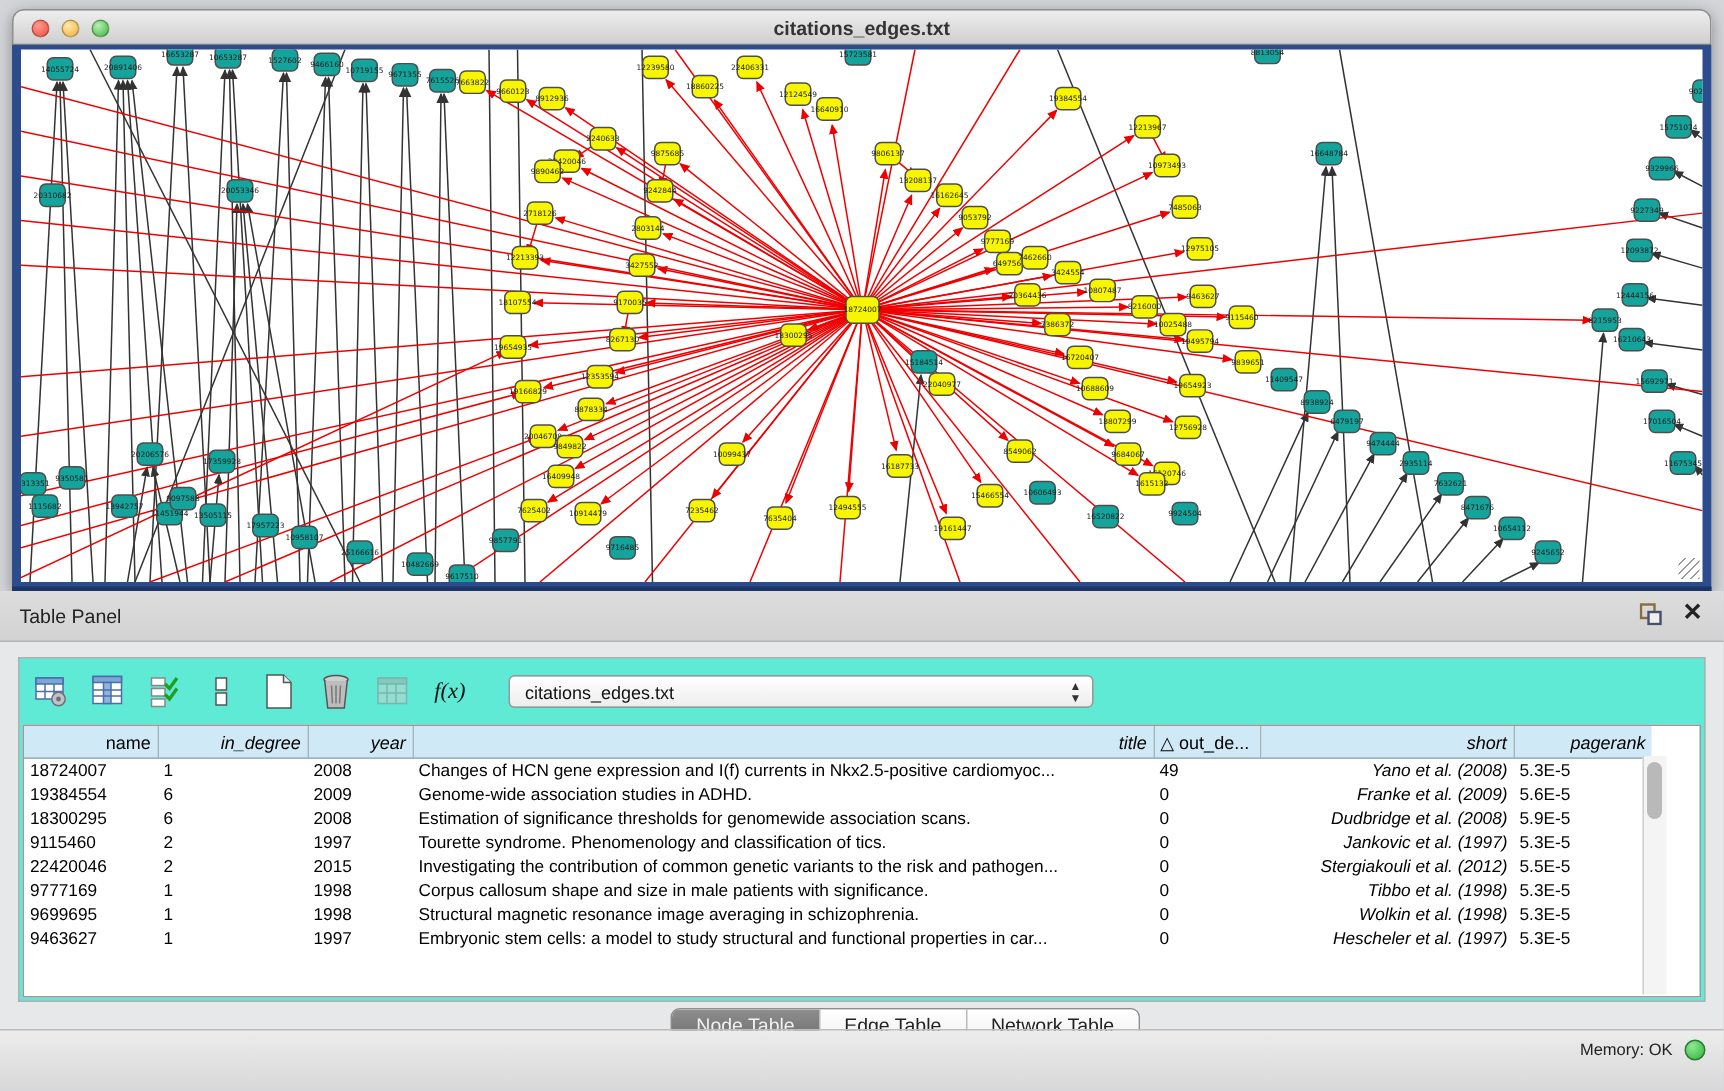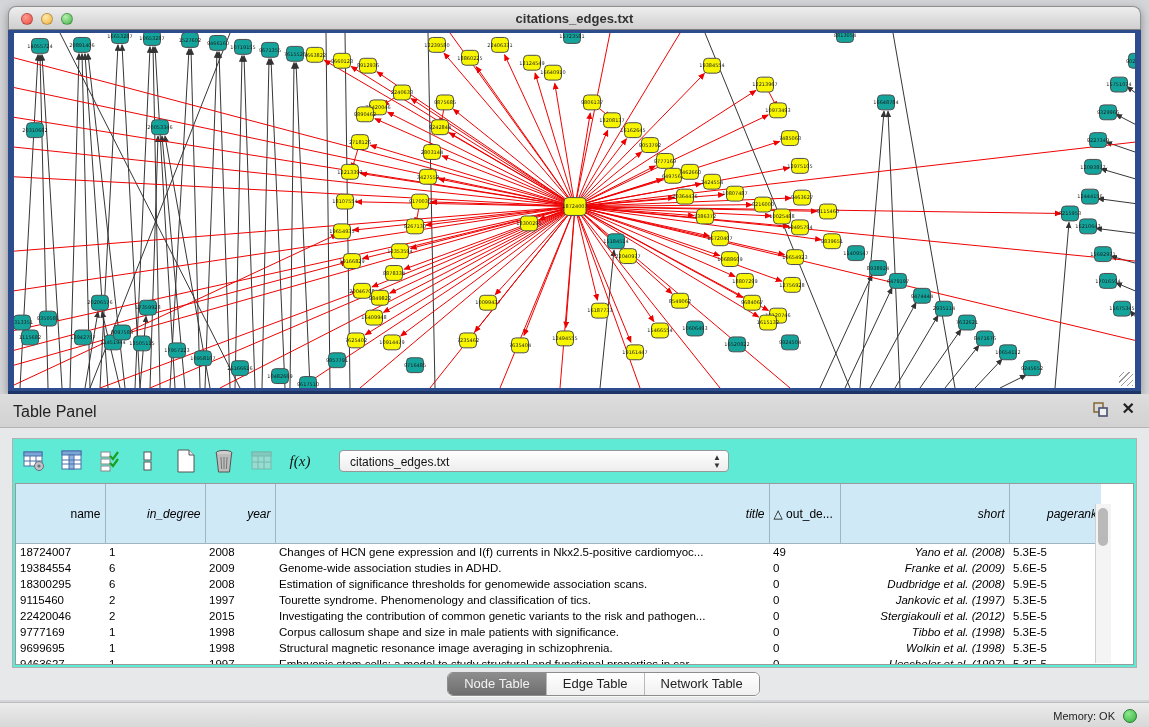--- a/index.html
+++ b/index.html
@@ -22,56 +22,56 @@
   .blue-frame{position:absolute;left:0;top:24px;right:0;bottom:0;
     border:6px solid #2d4c8e;border-top-width:3px;background:#fff;box-sizing:border-box;}
   .blue-frame:after{content:"";position:absolute;left:-6px;right:-6px;bottom:-6px;height:3px;
     background:#1c3566;}
   #graph-svg{display:block;width:100%;height:100%;}
   .resize-grip{position:absolute;right:2px;bottom:2px;width:14px;height:14px;
     background:repeating-linear-gradient(135deg,transparent 0 3px,#9a9a9a 3px 4px);}
   
   .panel-header{position:absolute;left:0;top:394px;width:100%;height:34px;
     background:linear-gradient(#dddddd,#d2d2d2);border-bottom:1px solid #b5b5b5;box-sizing:border-box;}
-  .panel-title{position:absolute;left:13px;top:9px;font-size:16px;color:#222;}
+  .panel-title{position:absolute;left:13px;top:9px;font-size:13px;color:#222;}
   .panel-header-icons{position:absolute;right:14px;top:7px;display:flex;gap:14px;align-items:center;}
   .float-icon svg{display:block;}
   .close-icon{font-size:16px;font-weight:bold;color:#222;line-height:16px;cursor:default;}
   .panel-body{position:absolute;left:0;top:428px;width:100%;height:272px;background:#e7e8e9;}
   .inner-box{position:absolute;left:12px;top:10px;right:12px;height:230px;
     background:#5eead4;border:1px solid #b0b0b0;box-sizing:border-box;}
   .toolbar{position:absolute;left:8px;top:5px;height:34px;display:flex;align-items:center;gap:12px;}
   .tb-icon{width:26px;height:28px;display:flex;align-items:center;justify-content:center;}
   .fx-label{font-size:15px;font-style:italic;font-family:"Liberation Serif",serif;color:#111;}
   .combo{margin-left:14px;width:390px;height:22px;background:linear-gradient(#ffffff,#ededed);
     border:1px solid #979797;border-radius:4px;position:relative;
     font-size:12px;color:#111;line-height:22px;padding-left:10px;box-sizing:border-box;}
   .combo .stepper{position:absolute;right:7px;top:3px;font-size:8px;line-height:8px;color:#333;text-align:center;}
   
   .table-wrap{position:absolute;left:2px;right:2px;top:44px;bottom:2px;background:#fff;
     border:1px solid #9a9a9a;box-sizing:border-box;overflow:hidden;}
   table.data{border-collapse:collapse;table-layout:fixed;width:1085px;font-size:11.5px;color:#000;}
   table.data th{background:#cfe9f6;border:1px solid #9fb6c0;border-top:none;
-    height:35px;font-weight:normal;font-size:12px;padding:12px 4px;overflow:hidden;white-space:nowrap;}
+    height:21px;font-weight:normal;font-size:12px;padding:0 4px;overflow:hidden;white-space:nowrap;}
   table.data td{height:16px;padding:0 4px;overflow:hidden;white-space:nowrap;border:none;}
   table.data th:first-child{border-left:none;} table.data th:last-child{border-right:none;}
   .al{text-align:left;} .ac{text-align:right;font-style:italic;} .ar{text-align:right;}
   .vscroll{position:absolute;top:20px;right:22px;width:15px;bottom:1px;
     background:#f4f4f4;border-left:1px solid #cfcfcf;}
   .vscroll .thumb{position:absolute;left:2px;top:4px;width:10px;height:38px;background:#b9b9b9;border-radius:6px;}
   
   .tabs{position:absolute;left:0;top:672px;width:100%;display:flex;justify-content:center;padding-left:29px;}
   .segmented{display:inline-flex;border:1px solid #8d8d8d;border-radius:6px;overflow:hidden;
     background:#fff;height:22px;box-shadow:0 1px 0 rgba(255,255,255,.7);}
   .seg{padding:0 16px;font-size:13px;line-height:22px;color:#222;
     background:linear-gradient(#ffffff,#f0f0f0);border-left:1px solid #b9b9b9;}
   .seg:first-child{border-left:none;}
   .seg.active{background:linear-gradient(#8d8d8d,#6e6e6e);color:#f2f2f2;}
   
-  .statusbar{position:absolute;left:0;bottom:0;width:100%;height:25px;
+  .statusbar{position:absolute;left:0;bottom:0;width:100%;height:41px;
     background:linear-gradient(#ececec,#d8d8d8);border-top:1px solid #bcbcbc;box-sizing:border-box;}
   .memory{position:absolute;right:34px;top:7px;font-size:11px;color:#222;}
   .mem-dot{position:absolute;right:12px;top:6px;width:14px;height:14px;border-radius:50%;
     background:radial-gradient(circle at 35% 30%,#8fe98f,#33b13f);border:1px solid #2a7b33;box-sizing:border-box;}
 </style>
 </head>
 <body>
 
 <div class="net-window">
   <div class="titlebar">

